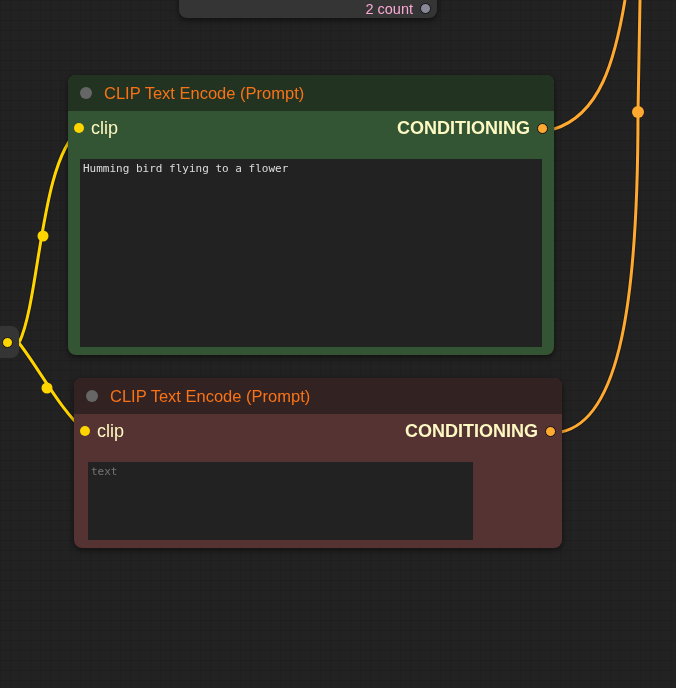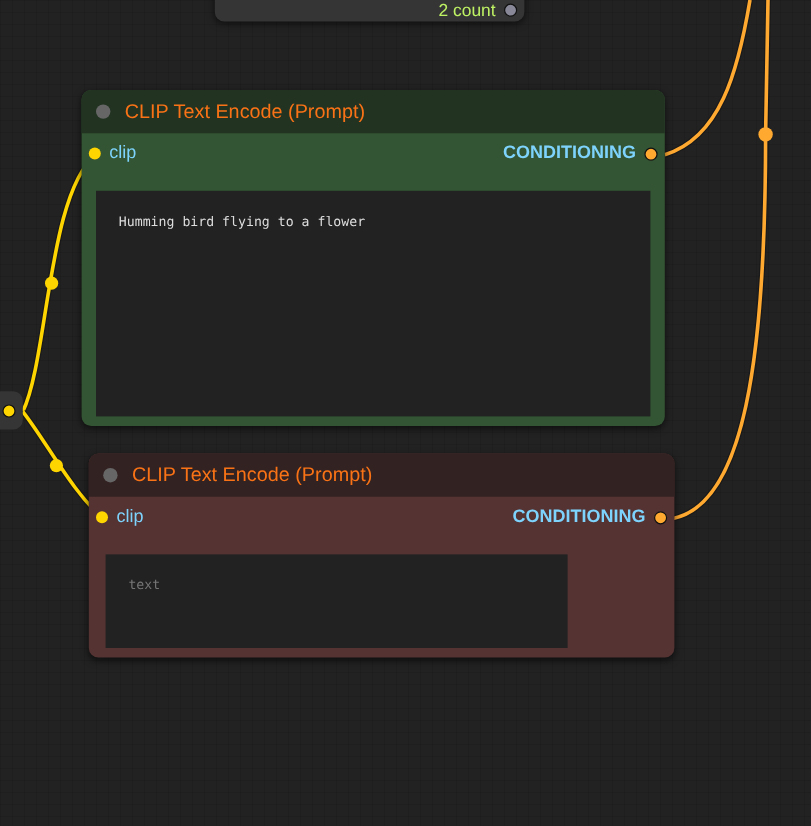--- a/index.html
+++ b/index.html
@@ -15,44 +15,44 @@
     .wires { position:absolute; left:0; top:0; width:676px; height:688px; pointer-events:none; }
     .node { position:absolute; border-radius:8px; box-shadow:0 2px 6px rgba(0,0,0,0.55); }
     .node-title {
       height:36px; border-radius:8px 8px 0 0; position:relative;
       color:#f97316; font-size:16.5px; line-height:36px;
     }
     .node-title .dot {
       position:absolute; left:12px; top:12px; width:12px; height:12px; border-radius:50%; background:#666;
     }
     .node-title .title-text { position:absolute; left:36px; top:0; }
-    .slot-row { position:relative; height:34px; font-size:15px; color:#7dd3fc; }
+    .slot-row { position:relative; height:34px; font-size:18px; color:#fef9c3; }
     .slot-in { position:absolute; left:6px; top:0; line-height:34px; }
     .slot-in .sdot { position:absolute; left:0; top:12px; width:10px; height:10px; border-radius:50%; background:#ffd500; }
     .slot-in .slabel { position:absolute; left:17px; white-space:nowrap; }
     .slot-out { position:absolute; right:6px; top:0; line-height:34px; white-space:nowrap;font-weight:bold; }
     .slot-out .slabel { margin-right:18px; }
     .slot-out .sdot { position:absolute; right:0; top:12px; width:9px; height:9px; border-radius:50%; background:#ffa931; border:1px solid #111; }
     .textarea {
       position:absolute; background:#222; color:#ddd; border:none; outline:none; resize:none;
-      font-family:"DejaVu Sans Mono", "Liberation Mono", monospace; font-size:11px; padding:19px;
+      font-family:"DejaVu Sans Mono", "Liberation Mono", monospace; font-size:11px; padding:3px;
       box-sizing:border-box;
     }
     .textarea.empty { color:#888; }
     
     #node-green { left:68px; top:75px; width:486px; height:280px; background:#335533; }
     #node-green .node-title { background:#223322; }
     #node-green .textarea { left:12px; top:84px; width:462px; height:188px; }
     
     #node-red { left:74px; top:378px; width:488px; height:170px; background:#553333; }
     #node-red .node-title { background:#332222; }
     #node-red .textarea { left:14px; top:84px; width:385px; height:78px; }
     
     #node-top { position:absolute; left:179px; top:-20px; width:258px; height:38px; background:#353535; border-radius:8px; box-shadow:0 2px 6px rgba(0,0,0,0.55); }
-    #node-top .count { position:absolute; right:24px; top:22px; font-size:14.5px; color:#bef264; line-height:14px; }
+    #node-top .count { position:absolute; right:24px; top:22px; font-size:14.5px; color:#f9a8d4; line-height:14px; }
     #node-top .sdot { position:absolute; right:6px; top:23px; width:9px; height:9px; border-radius:50%; background:#888899; border:1px solid #111; }
     
     #node-left { position:absolute; left:-12px; top:326px; width:31px; height:32px; background:#353535; border-radius:8px; }
     #node-left .sdot { position:absolute; left:14px; top:11px; width:9px; height:9px; border-radius:50%; background:#ffd500; border:1px solid #111; }
   </style>
 </head>
 <body>
 
 <svg class="wires" viewBox="0 0 676 688">
 

